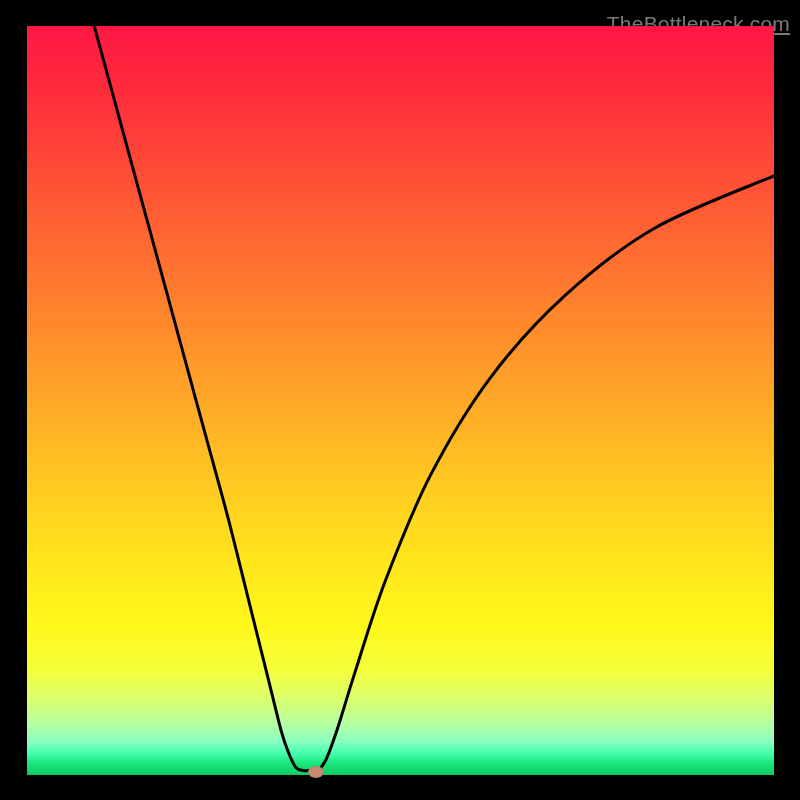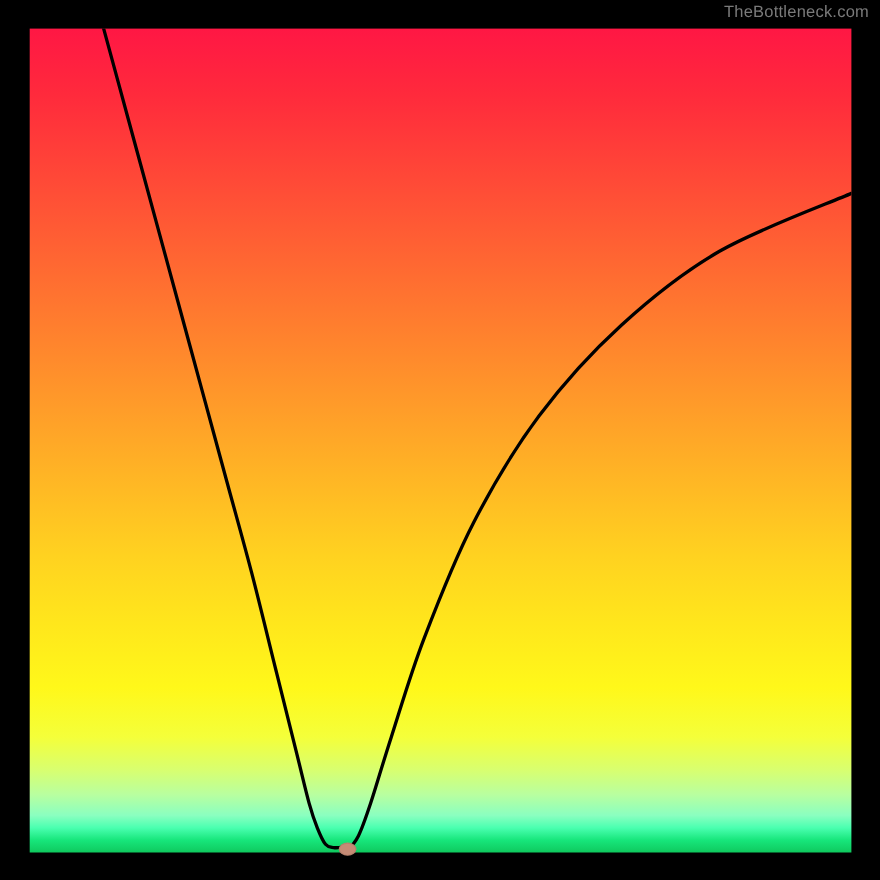--- a/index.html
+++ b/index.html
@@ -47,27 +47,28 @@
   }
   svg.curve {
     position: absolute;
     left: 0;
     top: 0;
     width: 747px;
     height: 749px;
   }
   .watermark {
     position: absolute;
-    top: 2px;
+    top: 12px;
     right: 10px;
     font-family: Arial, Helvetica, sans-serif;
-    font-size: 15px;
+    font-size: 21px;
     color: #7a7a7a;
     letter-spacing: 0.2px;
     user-select: none;
+    text-decoration: underline;
   }
   .marker {
     position: absolute;
     width: 16px;
     height: 12px;
     border-radius: 50%;
     background: #c58b75;
     box-shadow: 0 0 0 1px rgba(0,0,0,0.08) inset;
   }
 </style>

